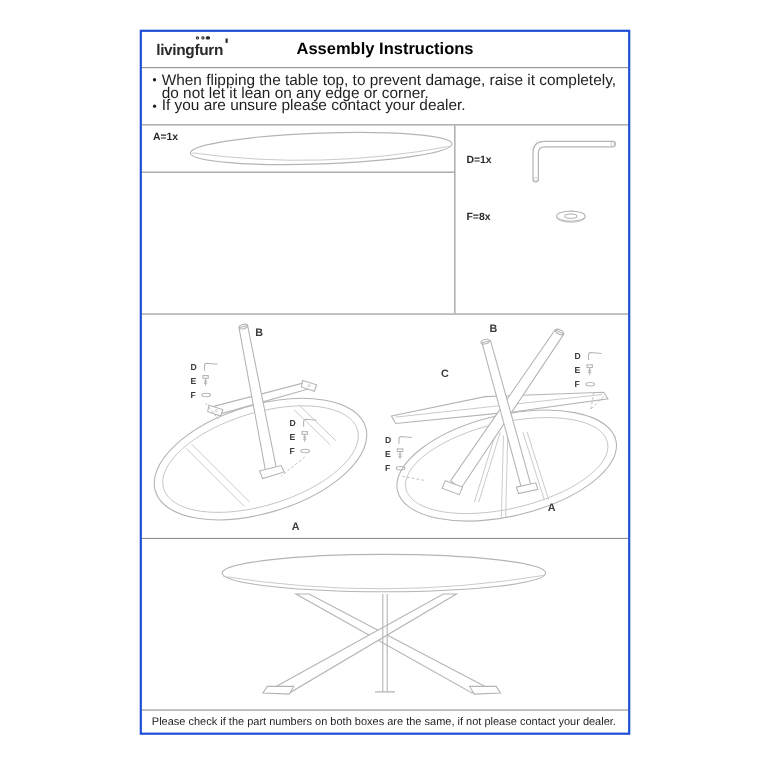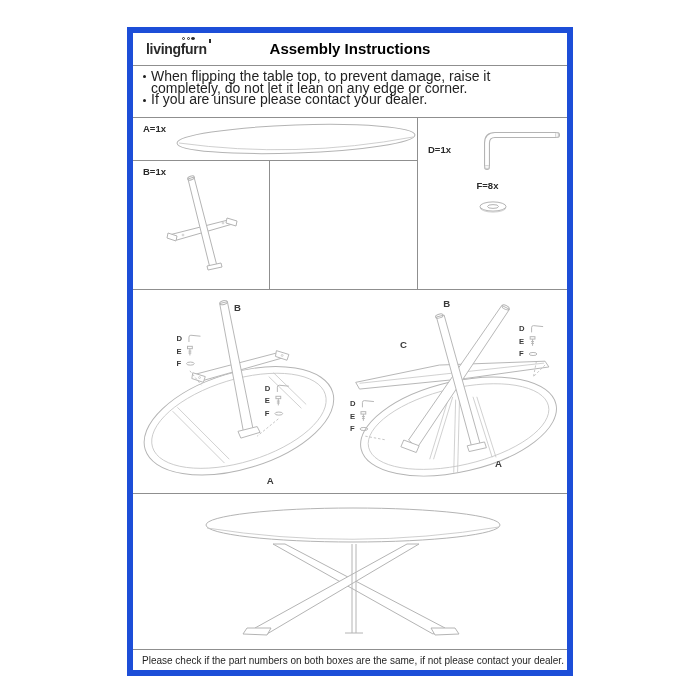--- a/index.html
+++ b/index.html
@@ -1,18 +1,18 @@
 <!DOCTYPE html>
 <html><head>
 <meta charset="utf-8">
 <style>
   * { margin:0; padding:0; box-sizing:border-box; }
   html,body { width:699px; height:700px; background:#ffffff; overflow:hidden;
               font-family:"Liberation Sans", sans-serif; color:#231f20; }
-  .doc { position:absolute; left:127px; top:27px; width:446px; border:6px solid #1d4ed8; background:#fff; }
+  .doc { position:absolute; left:127px; top:27px; width:446px; border:2px solid #1d4ed8; background:#fff; }
 
   
   .hdr { position:relative; height:33px; border-bottom:1px solid #8f8f8f; }
   .brand { position:absolute; left:13px; top:8px; font-size:14px; font-weight:bold; letter-spacing:-0.3px; color:#2a2a2a; }
   .brand-dots { position:absolute; top:-4px; left:36px; display:flex; gap:1.5px; }
   .brand-dots i { width:3.2px; height:3.2px; border-radius:50%; border:1px solid #2a2a2a; background:#fff; }
   .brand-dots i.f { background:#2a2a2a; }
   .brand-tick { position:absolute; top:-2px; right:-4px; width:1.5px; height:4px; background:#2a2a2a; }
   .title { position:absolute; left:0; right:0; top:7px; text-align:center; font-size:15px; font-weight:600; color:#000000; }
 
@@ -26,21 +26,21 @@
   .parts { display:flex; height:172px; border-bottom:1px solid #8f8f8f; }
   .p-left { width:285px; border-right:1px solid #8f8f8f; }
   .p-a { position:relative; height:43px; border-bottom:1px solid #8f8f8f;text-align:right; }
   .p-bc { display:flex; height:128px; }
   .p-b { position:relative; width:137px; border-right:1px solid #8f8f8f; }
   .p-c { position:relative; flex:1; }
   .p-right { flex:1; display:flex; flex-direction:column; }
   .p-row { display:flex; align-items:center; }
   .p-row .plabel { width:52px; padding-left:10px; }
   .p-row .picon { flex:1; display:flex; justify-content:center; align-items:center; }
-  .p-d { height:62px; } .p-e { height:68px; } .p-f { height:42px;flex-direction:column; }
+  .p-d { height:62px; } .p-e { height:68px; } .p-f { height:42px; }
   .plabel { font-size:9.5px; font-weight:600; color:#2a2a2a; }
   .corner { position:absolute; left:10px; top:5px; }
 
   
   .assy { height:204px; border-bottom:1px solid #8f8f8f; display:flex; padding:2px 2px 2px 5px; }
   .final { height:156px; border-bottom:1px solid #8f8f8f; }
   .note { height:20px; display:flex; align-items:center; padding-left:9px; font-size:10px; color:#1f1f1f; }
 
   
   svg { display:block; }
@@ -83,33 +83,20 @@
 
       <div class="p-a">
         <span class="plabel corner">A=1x</span>
         <svg width="284" height="42" viewBox="0 0 284 42">
           <ellipse class="art" cx="163" cy="21" rx="119" ry="14" transform="rotate(-2 163 21)"></ellipse>
           <path class="thin" d="M46,25 Q163,41 280,19"></path>
         </svg>
       </div>
 
       <div class="p-bc">
-        <div class="p-b">
-          <span class="plabel corner">B=1x</span>
-          <svg width="136" height="127" viewBox="0 0 136 127">
-            <path class="artw" d="M36,74 L95,59 L103,62 L44,79 Z"></path>
-            <path class="artw" d="M94,57 L104,60 L103,65 L93,62 Z"></path>
-            <path class="artw" d="M35,72 L44,75 L43,80 L34,77 Z"></path>
-            <path class="artw" d="M55,18 L61,16 L84,105 L77,107 Z"></path>
-            <ellipse class="art" cx="58" cy="17" rx="3.5" ry="1.8" transform="rotate(-20 58 17)"></ellipse>
-            <path class="artw" d="M74,105 L88,102 L89,106 L75,109 Z"></path>
-            <circle class="thin" cx="50" cy="74" r="0.9"></circle>
-            <circle class="thin" cx="90" cy="62" r="0.9"></circle>
-          </svg>
-        </div>
       </div>
     </div>
 
     <div class="p-right">
       <div class="p-row p-d">
         <span class="plabel">D=1x</span>
         <span class="picon">
           <svg width="96" height="48" viewBox="0 0 96 48">
             <path class="tube-o" d="M16,42 L16,18 Q16,10 24,10 L86,10"></path>
             <path class="tube-i" d="M16,42 L16,18 Q16,10 24,10 L86,10"></path>

